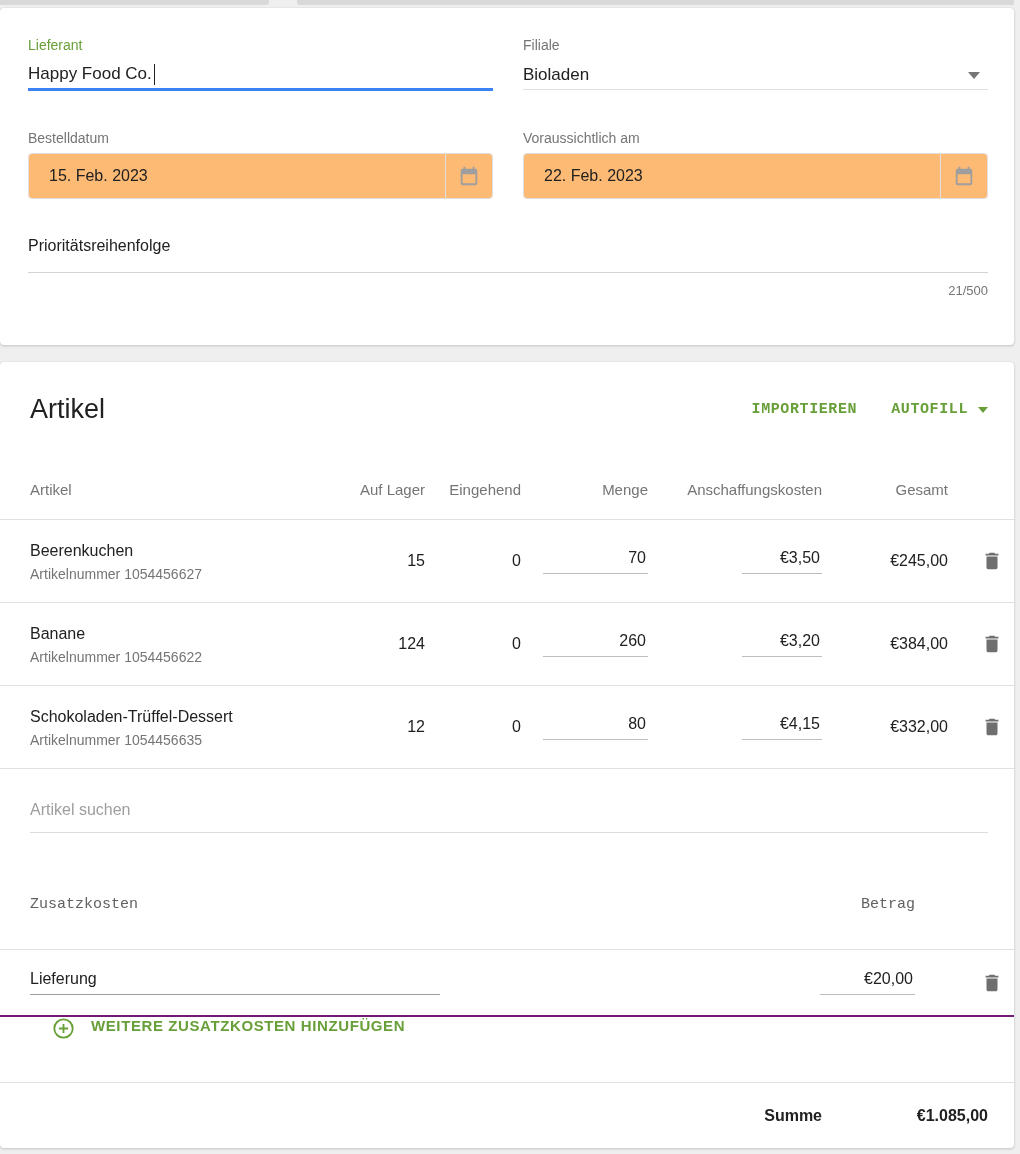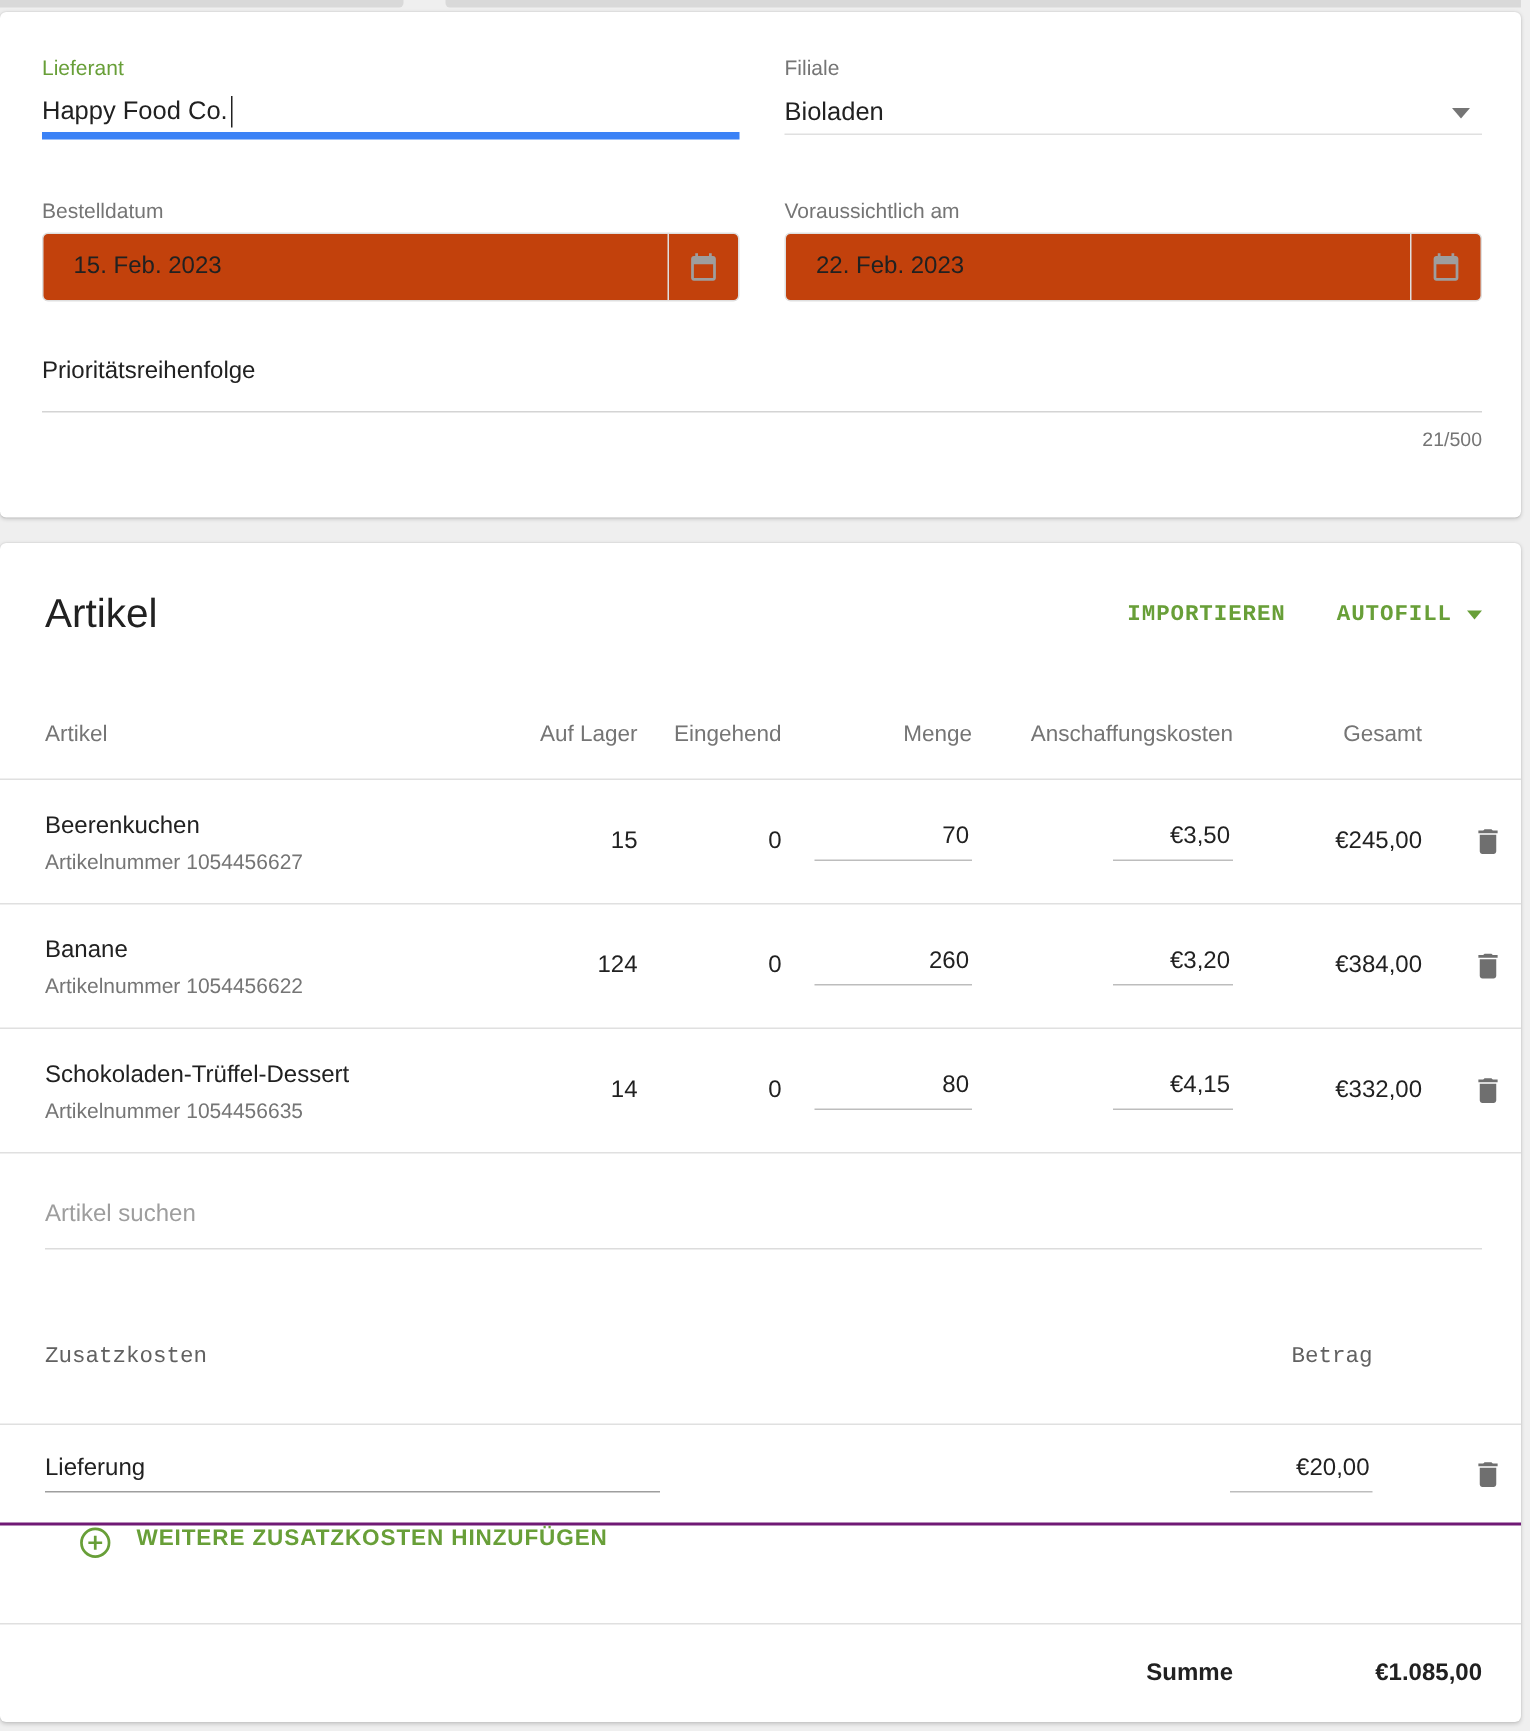--- a/index.html
+++ b/index.html
@@ -29,31 +29,31 @@
 
   
   .form-row{display:flex;gap:30px;}
   .fcol{width:465px;box-sizing:border-box;}
   .flabel{font-size:14px;line-height:18px;color:#757575;margin-bottom:6px;}
   .flabel.green{color:#689f38;}
   .fvalue{
     font-size:17px;height:29px;display:flex;align-items:center;
     border-bottom:1px solid #e0e0e0;position:relative;
   }
-  .fvalue.active{border-bottom:5px solid #3b82f6;height:28px;}
+  .fvalue.active{border-bottom:3px solid #3b82f6;height:28px;}
   .caret{display:inline-block;width:1.5px;height:21px;background:#212121;margin-left:2px;}
   .select-arrow{
     position:absolute;right:8px;top:12px;width:0;height:0;
     border-left:6px solid transparent;border-right:6px solid transparent;
     border-top:7px solid #757575;
   }
   .form-row2{margin-top:38px;}
   .datebox{
     margin-top:4px;height:46px;border:1px solid #dfdfdf;border-radius:4px;
-    display:flex;align-items:center;box-sizing:border-box;background:#c2410c;
+    display:flex;align-items:center;box-sizing:border-box;background:#fdba74;
   }
   .datebox .dval{flex:1;padding-left:20px;font-size:16px;}
   .cal-btn{
     width:46px;height:100%;border-left:1px solid #dfdfdf;
     display:flex;align-items:center;justify-content:center;cursor:pointer;
   }
   .notes{margin-top:30px;}
   .notes-value{
     font-size:16px;height:44px;padding-top:8px;box-sizing:border-box;
     border-bottom:1px solid #d4d4d4;
@@ -252,21 +252,21 @@
           </svg>
       </button>
     </div>
   </div>
 
   <div class="trow item-row">
     <div class="cell-article">
       <div class="item-name">Schokoladen-Trüffel-Dessert</div>
       <div class="item-sku">Artikelnummer 1054456635</div>
     </div>
-    <div class="cell-lager">14</div>
+    <div class="cell-lager">12</div>
     <div class="cell-ein">0</div>
     <div class="cell-menge">
         <input class="uinput menge-input" value="80" style="">
       </div>
     <div class="cell-kosten">
         <input class="uinput kosten-input" value="€4,15" style="">
       </div>
     <div class="cell-gesamt">€332,00</div>
     <div class="cell-trash">
       <button class="trash-btn">

